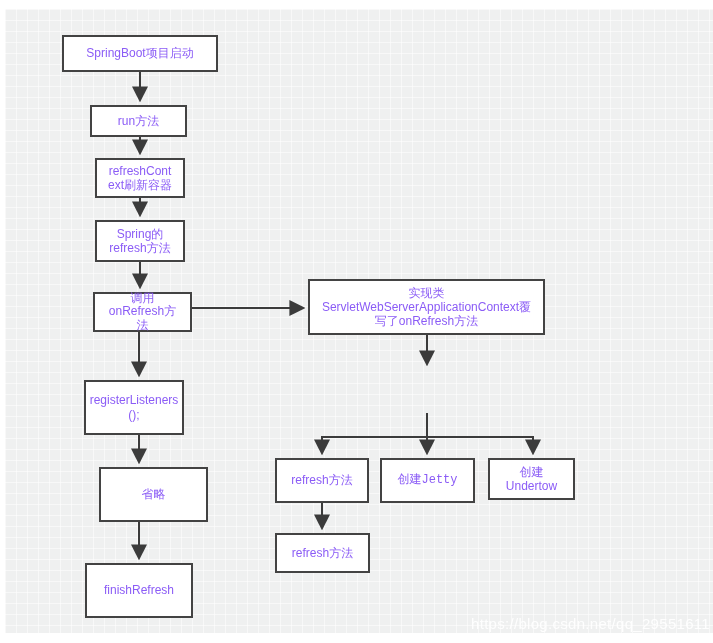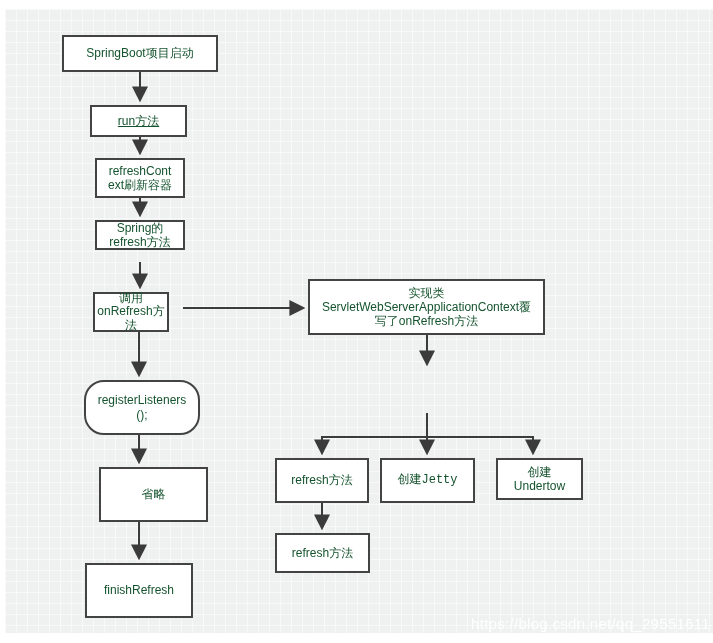--- a/index.html
+++ b/index.html
@@ -17,39 +17,39 @@
     background-image:
       repeating-linear-gradient(to right, rgba(255,255,255,.55) 0 1px, transparent 1px 11px),
       repeating-linear-gradient(to bottom, rgba(255,255,255,.55) 0 1px, transparent 1px 11px);
   }
   #edges{position:absolute;left:0;top:0;z-index:1;}
   .node{
     position:absolute;z-index:2;
     box-sizing:border-box;
     background:#ffffff;
     border:2px solid #434343;
-    color:#14532d;
+    color:#8b5cf6;
     font-size:12px;line-height:1.18;
     display:flex;align-items:center;justify-content:center;
     text-align:center;white-space:pre-line;
   }
   
   .n-start            {left:62px; top:35px; width:156px;height:37px;}
-  .n-run              {left:90px; top:105px;width:97px; height:32px;text-decoration:underline;}
+  .n-run              {left:90px; top:105px;width:97px; height:32px;}
   .n-refresh-context  {left:95px; top:158px;width:90px; height:40px;}
-  .n-spring-refresh   {left:95px; top:220px;width:90px; height:30px;}
-  .n-call-onrefresh   {left:93px; top:292px;width:76px; height:40px; line-height:1.1;}
-  .n-register-listeners{left:84px;top:380px;width:116px;height:55px;border-radius:20px;}
+  .n-spring-refresh   {left:95px; top:220px;width:90px; height:42px;}
+  .n-call-onrefresh   {left:93px; top:292px;width:99px; height:40px; line-height:1.1;}
+  .n-register-listeners{left:84px;top:380px;width:100px;height:55px;}
   .n-omitted          {left:84px; top:467px;width:109px;height:55px;margin-left:15px;}
   .n-finish-refresh   {left:85px; top:563px;width:108px;height:55px;}
   .n-impl-class       {left:308px;top:279px;width:237px;height:56px;}
   .n-create-webserver {left:380px;top:369px;width:95px; height:45px;}
   .n-create-tomcat    {left:275px;top:458px;width:94px; height:45px;}
   .n-create-jetty     {left:380px;top:458px;width:95px; height:45px;font-family:Liberation Mono, monospace;}
-  .n-create-undertow  {left:488px;top:458px;width:87px; height:42px;margin-left:8px;}
+  .n-create-undertow  {left:488px;top:458px;width:87px; height:42px;}
   .n-start-tomcat     {left:275px;top:533px;width:95px; height:40px;}
   #watermark{
     position:absolute;right:3px;bottom:11px;z-index:3;
     font-size:15px;letter-spacing:.3px;
     color:rgba(255,255,255,.92);
   }
 </style>
 </head>
 <body>
 

